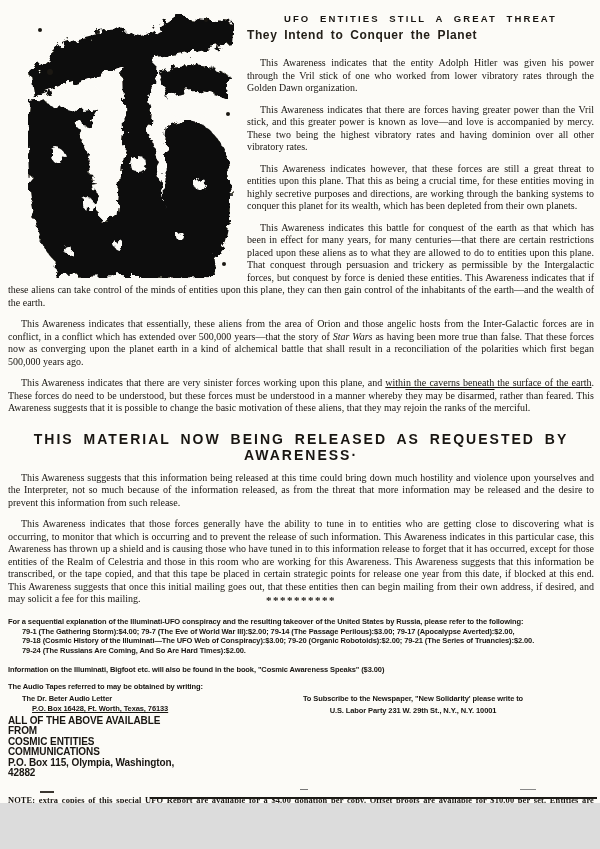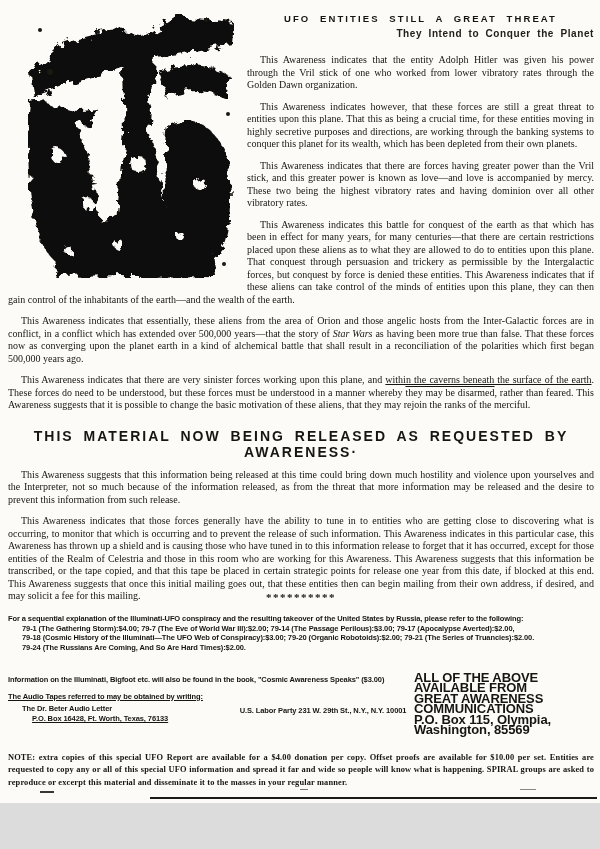--- a/index.html
+++ b/index.html
@@ -13,22 +13,22 @@
   .illustration{
     float:left;width:206px;height:264px;margin:8px 13px 4px 20px;
   }
   .illustration svg{width:100%;height:100%;display:block;}
   
   .doc-title{
     text-align:center;font-family:"Liberation Sans",sans-serif;font-weight:bold;
     font-size:9.5px;letter-spacing:2.1px;word-spacing:5px;margin-top:7px;
   }
   .doc-subtitle{
-    text-align:right;font-family:"Liberation Sans",sans-serif;font-weight:bold;
-    font-size:10px;letter-spacing:.6px;word-spacing:3px;margin-top:4px;color:#242019;
+    text-align:left;font-family:"Liberation Sans",sans-serif;font-weight:bold;
+    font-size:12px;letter-spacing:.6px;word-spacing:3px;margin-top:4px;color:#242019;
   }
   
   p.body{
     font-size:10px;line-height:12.5px;text-align:justify;text-indent:13px;
     margin:9px 0 0 0;
   }
   p.first{margin-top:15px;}
   .u{text-decoration:underline;}
   .ov{text-decoration:overline;}
   .ital{font-style:italic;}
@@ -39,25 +39,25 @@
   .section-heading{
     text-align:center;font-family:"Liberation Sans",sans-serif;font-weight:bold;
     font-size:14px;letter-spacing:2px;word-spacing:4px;margin:16px 0 2px 0;
   }
   
   .fineprint{
     font-family:"Liberation Sans",sans-serif;font-weight:bold;
     font-size:7.5px;line-height:9.7px;margin-top:11px;letter-spacing:-.1px;
   }
   .fineprint .indent{margin-left:14px;}
-  .avail-row{display:flex;margin-top:20px;}
+  .avail-row{display:flex;margin-top:7px;flex-direction:column;}
   .avail-left{flex:1;}
-  .avail-right{width:180px;font-size:13px;line-height:10.5px;padding-top:0;}
+  .avail-right{width:180px;font-size:10px;line-height:10.5px;padding-top:0;}
   .book-note{margin-top:2px;}
-  .audio-intro{margin-top:7px;text-decoration:underline;}
+  .audio-intro{margin-top:7px;}
   .addr-row{display:flex;margin-top:3px;}
   .beter{margin-left:14px;width:210px;}
   .beter-addr{margin-left:10px;text-decoration:underline;}
   .subscribe{flex:1;text-align:center;}
   .subscribe-addr{margin-top:2px;}
   
   .note{
     font-family:Liberation Serif, serif;font-weight:bold;
     font-size:8.4px;line-height:12.6px;letter-spacing:.15px;margin-top:16px;text-align:justify;
   }
@@ -122,22 +122,22 @@
         <circle cx="70" cy="18" r="2"></circle>
           <circle cx="200" cy="100" r="2"></circle>
       </g>
     </svg>
   </div>
 
   <div class="doc-title">UFO ENTITIES STILL A GREAT THREAT</div>
   <div class="doc-subtitle">They Intend to Conquer the Planet</div>
 
   <p class="body first">This Awareness indicates that the entity Adolph Hitler was given his power through the Vril stick of one who worked from lower vibratory rates through the Golden Dawn organization.</p>
+  <p class="body">This Awareness indicates that there are forces having greater power than the Vril stick, and this greater power is known as love—and love is accompanied by mercy. These two being the highest vibratory rates and having dominion over all other vibratory rates.</p>
   <p class="body">This Awareness indicates however, that these forces are still a great threat to entities upon this plane. That this as being a crucial time, for these entities moving in highly secretive purposes and directions, are working through the banking systems to conquer this planet for its wealth, which has been depleted from their own planets.</p>
-  <p class="body">This Awareness indicates that there are forces having greater power than the Vril stick, and this greater power is known as love—and love is accompanied by mercy. These two being the highest vibratory rates and having dominion over all other vibratory rates.</p>
   <p class="body">This Awareness indicates this battle for conquest of the earth as that which has been in effect for many years, for many centuries—that there are certain restrictions placed upon these aliens as to what they are allowed to do to entities upon this plane. That conquest through persuasion and trickery as permissible by the Intergalactic forces, but conquest by force is denied these entities. This Awareness indicates that if these aliens can take control of the minds of entities upon this plane, they can then gain control of the inhabitants of the earth—and the wealth of the earth.</p>
   <p class="body"><span>This Awareness indicates that essentially, these aliens from the area of Orion and those angelic hosts from the Inter-Galactic forces are in conflict, in a conflict which has extended over 500,000 years—that the story of </span><span class="ital">Star Wars</span><span> as having been more true than false. That these forces now as converging upon the planet earth in a kind of alchemical battle that shall result in a reconciliation of the polarities which first began 500,000 years ago.</span></p>
   <p class="body"><span>This Awareness indicates that there are very sinister forces working upon this plane, and </span><span class="u">within the caverns beneath the surface of the earth</span><span>. These forces do need to be understood, but these forces must be understood in a manner whereby </span><span class="ov">they may be disarmed</span><span>, rather than feared. This Awareness suggests that it is possible to change the basic motivation of these aliens, that they may rejoin the ranks of the merciful.</span></p>
 
   <div class="section-heading">THIS MATERIAL NOW BEING RELEASED AS REQUESTED BY AWARENESS·</div>
   <p class="body">This Awareness suggests that this information being released at this time could bring down much hostility and violence upon yourselves and the Interpreter, not so much because of the information released, as from the threat that more information may be released and the desire to prevent this information from such release.</p>
   <p class="body">This Awareness indicates that those forces generally have the ability to tune in to entities who are getting close to discovering what is occurring, to monitor that which is occurring and to prevent the release of such information. This Awareness indicates in this particular case, this Awareness has thrown up a shield and is causing those who have tuned in to this information release to forget that it has occurred, except for those entities of the Realm of Celestria and those in this room who are working for this Awareness. This Awareness suggests that this information be transcribed, or the tape copied, and that this tape be placed in certain strategic points for release one year from this date, if blocked at this end. This Awareness suggests that once this initial mailing goes out, that these entities then can begin mailing from their own address, if desired, and may solicit a fee for this mailing.</p>
   <div class="sep">**********</div>
 
   <div class="fineprint">
@@ -149,28 +149,29 @@
     <div class="avail-row">
       <div class="avail-left">
         <div class="book-note">Information on the Illuminati, Bigfoot etc. will also be found in the book, "Cosmic Awareness Speaks" ($3.00)</div>
         <div class="audio-intro">The Audio Tapes referred to may be obtained by writing:</div>
         <div class="addr-row">
           <div class="beter">
             <div>The Dr. Beter Audio Letter</div>
             <div class="beter-addr">P.O. Box 16428, Ft. Worth, Texas, 76133</div>
           </div>
           <div class="subscribe">
+            <div>To Subscribe to the Newspaper, "New Solidarity' please write to</div>
             <div class="subscribe-addr">U.S. Labor Party  231 W. 29th St., N.Y., N.Y. 10001</div>
           </div>
         </div>
       </div>
       <div class="avail-right">
         <div>ALL OF THE ABOVE AVAILABLE FROM</div>
-        <div>GREAT AWARENESS COMMUNICATIONS</div>
-        <div>P.O. Box 115, Olympia, Washington, 85569</div>
+        <div>COSMIC ENTITIES COMMUNICATIONS</div>
+        <div>P.O. Box 115, Olympia, Washington, 42882</div>
       </div>
     </div>
   </div>
 
   <div class="note">NOTE: extra copies of this special UFO Report are available for a $4.00 donation per copy. Offset proofs are available for $10.00 per set. Entities are requested to copy any or all of this special UFO information and spread it far and wide so people will know what is happening. SPIRAL groups are asked to reproduce or excerpt this material and disseminate it to the masses in your regular manner.</div>
   <div class="masthead"><span class="name">REVELATIONS OF AWARENESS</span><span class="rest"> is a cosmic newsletter published every two weeks by Cosmic Awareness Communications.</span></div>
 
   <div class="rule-speck1"></div>
   <div class="rule-speck2"></div>
   <div class="rule-speck3"></div>

